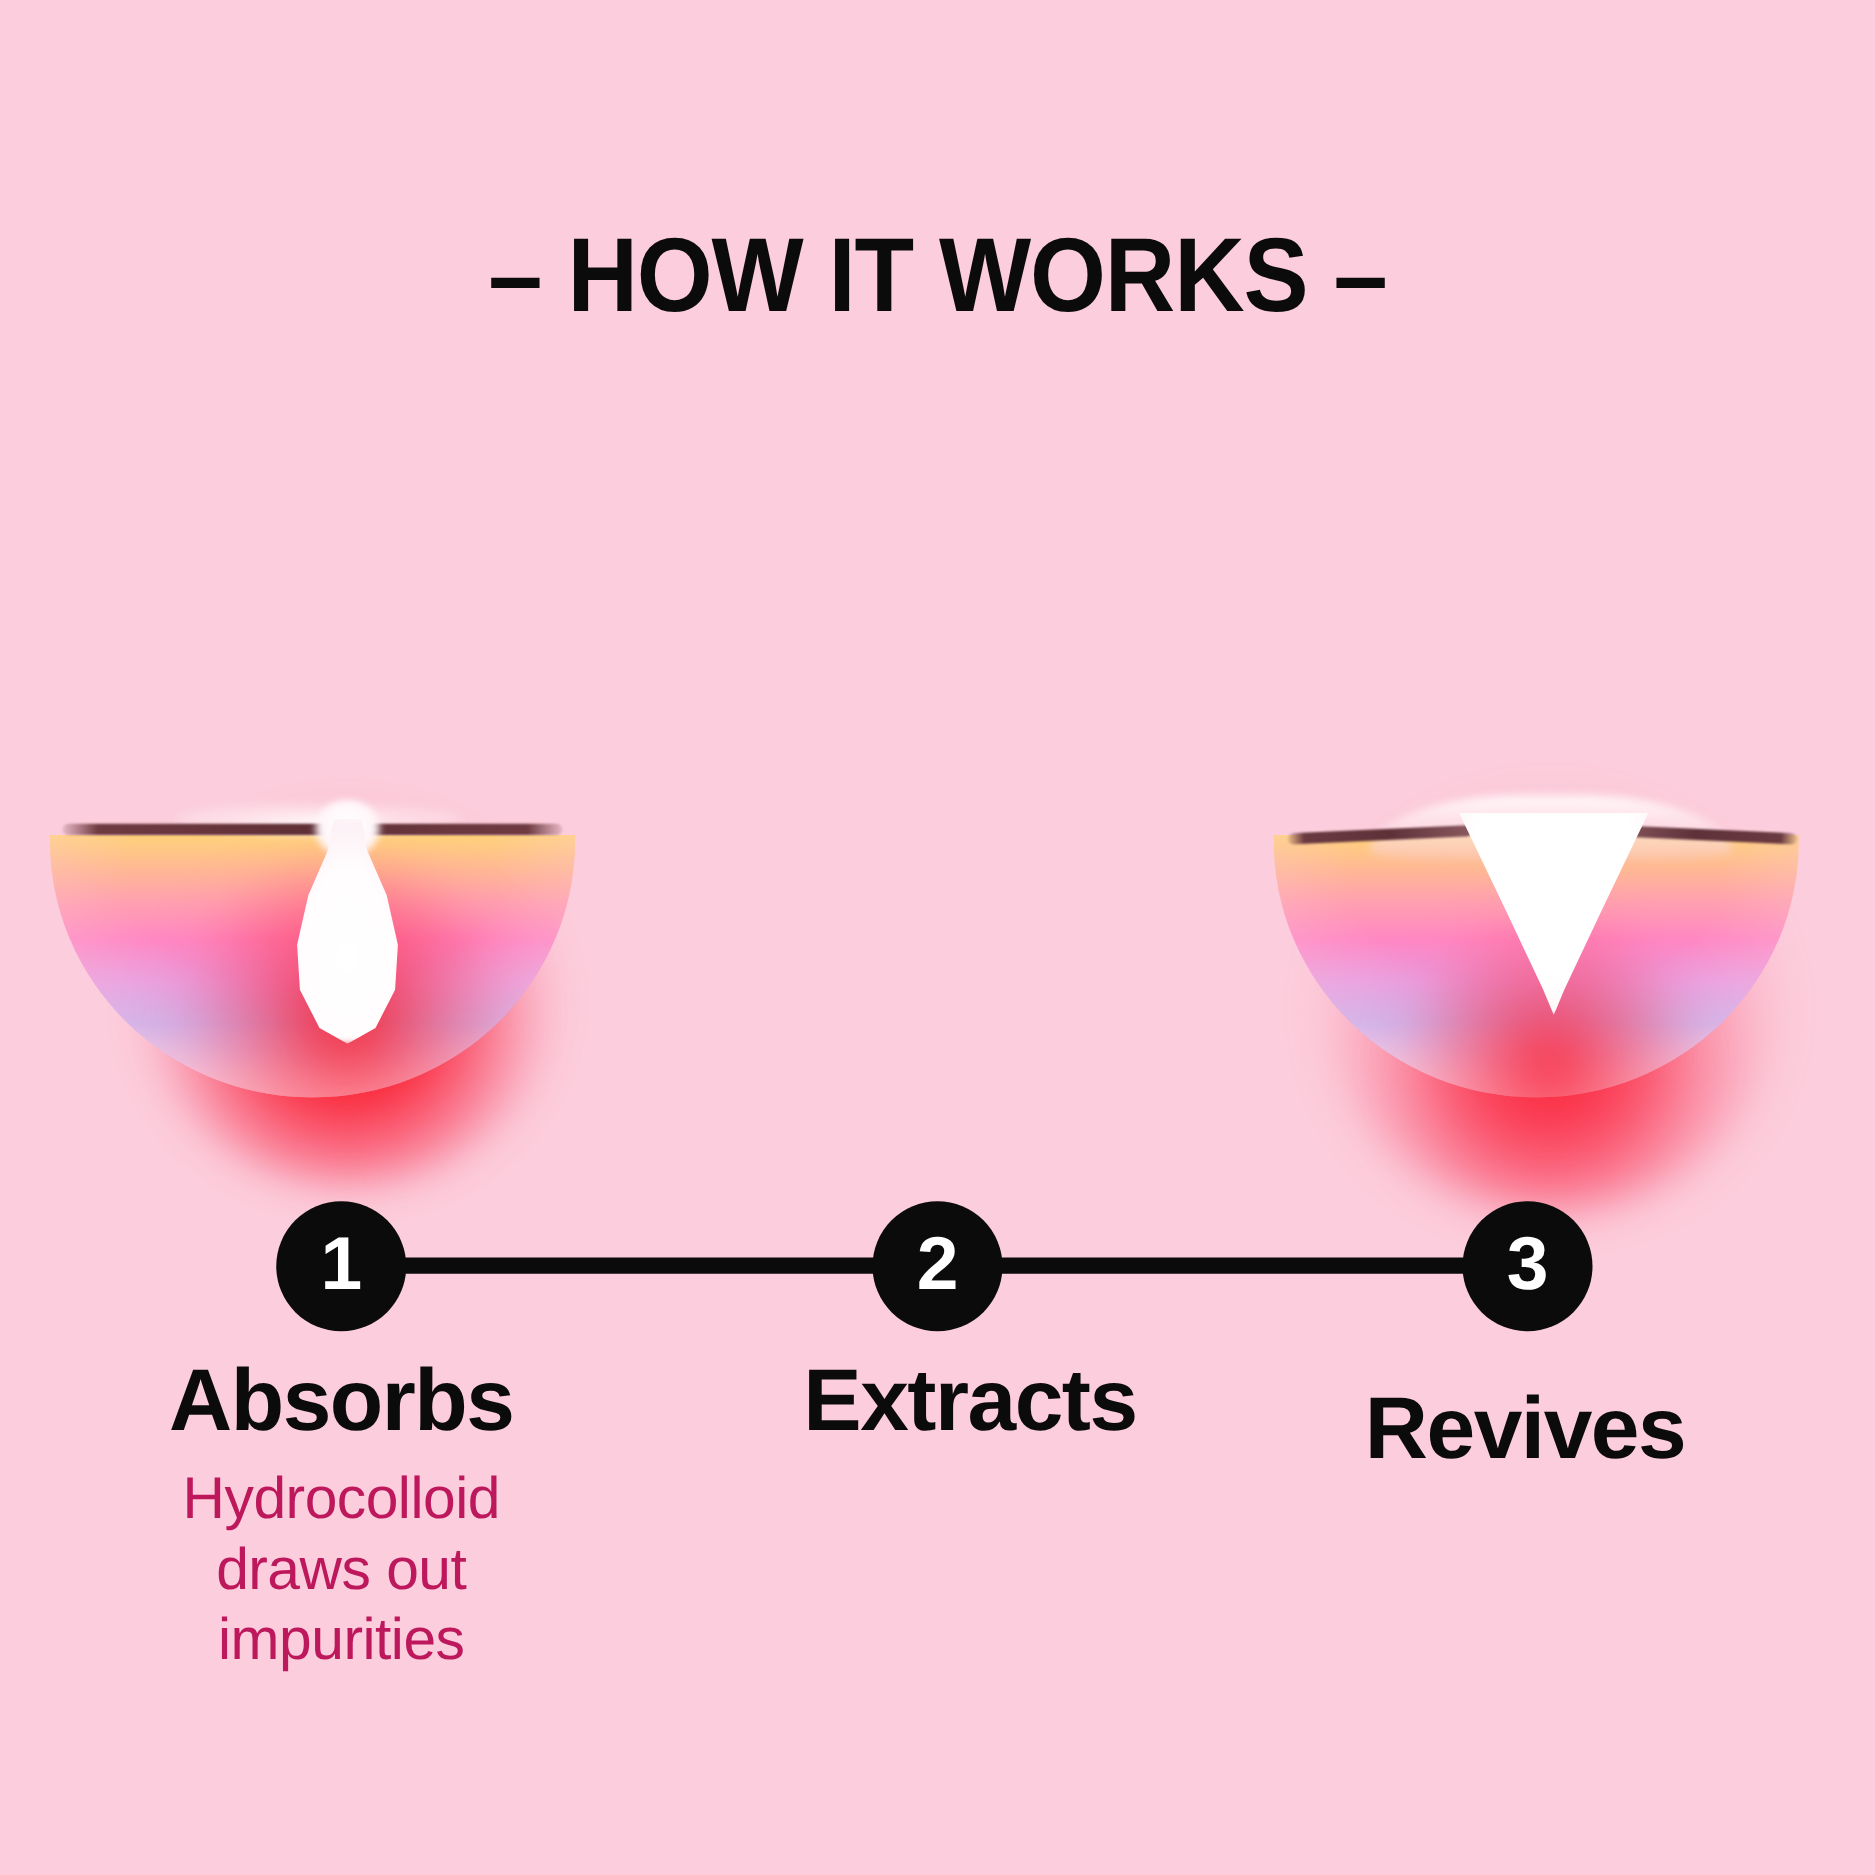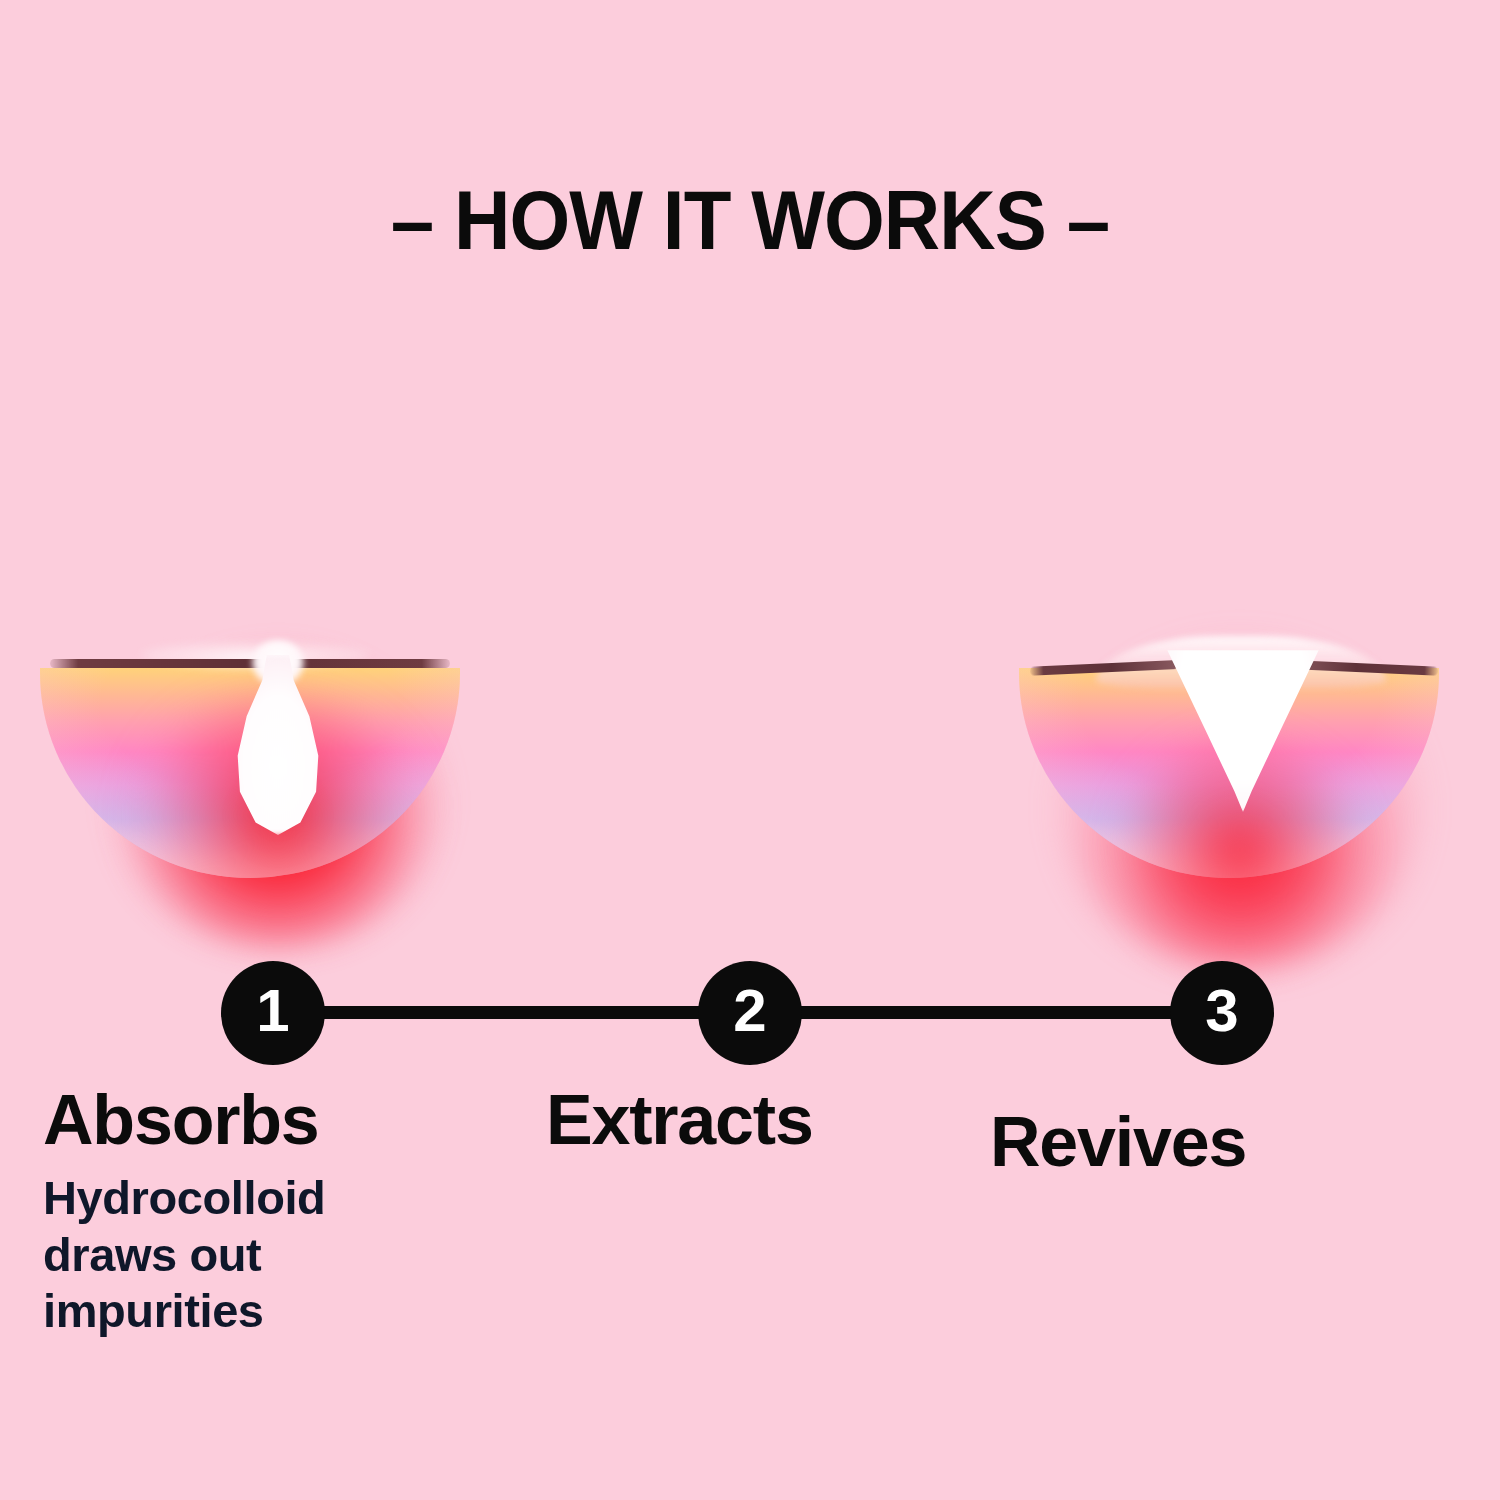--- a/index.html
+++ b/index.html
@@ -230,39 +230,40 @@
   #node-1 { left:221px; }
   #node-2 { left:698px; }
   #node-3 { left:1170px; }
   .node span { transform:translateY(-2px); }
 
   
   .step-text {
     position:absolute;
     top:1085px;
     width:460px;
+    text-align:center;
   }
   #text-1 { left:43px; }
   #text-2 { left:546px; }
   #text-3 { left:990px;margin-top:22px; }
 
   .step-title {
     font-size:70px;
     font-weight:700;
     line-height:1.02;
     letter-spacing:-1.2px;
     color:#0b0b0b;
     margin-bottom:14px;
   }
   .step-desc {
     font-size:47px;
-    font-weight:700;
+    font-weight:400;
     line-height:1.20;
     letter-spacing:-0.4px;
-    color:#0f172a;
+    color:#be185d;
     white-space:pre-line;
   }
 </style>
 </head>
 <body style="background: rgb(252, 205, 220);">
 
 <div id="title">– HOW IT WORKS –</div>
 
 <div id="stage">
 

